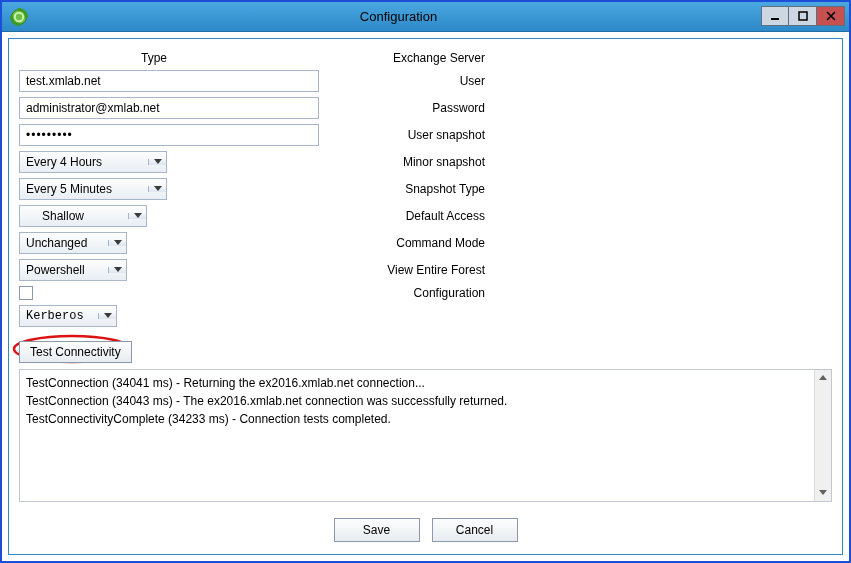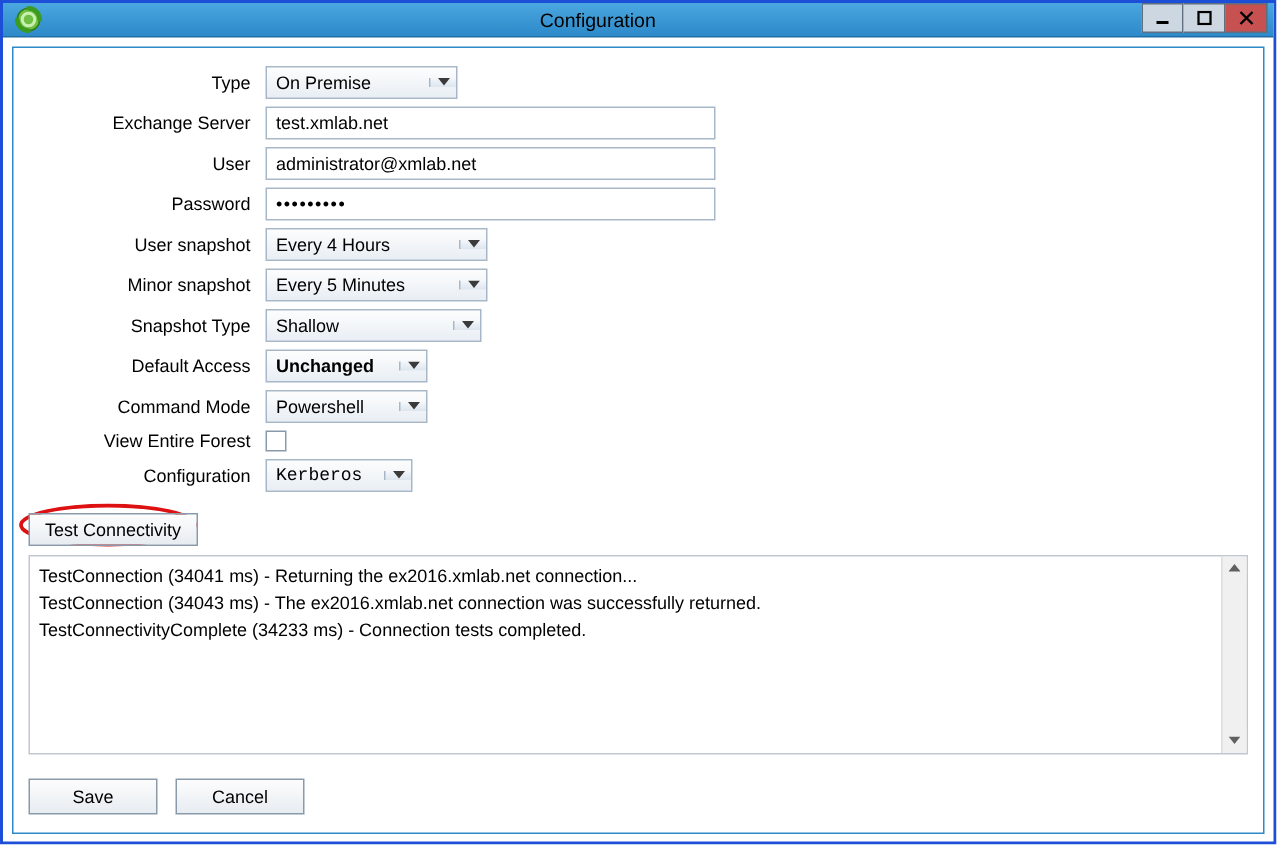--- a/index.html
+++ b/index.html
@@ -117,22 +117,22 @@
   .textin.pw { letter-spacing: 1px; }
   .chk {
     width: 14px; height: 14px;
     border: 1px solid #8a9aab;
     background: #fff;
   }
   .w-type { width: 128px; }
   .w-full { width: 300px; }
   .w-maj  { width: 148px; }
   .w-min  { width: 148px; }
-  .w-snap { width: 144px; }
-  .w-def  { width: 108px; font-weight: bold; }
+  .w-snap { width: 128px; padding-left: 16px; }
+  .w-def  { width: 108px; }
   .w-cmd  { width: 108px; }
   .w-auth { width: 98px; font-family: Liberation Mono, monospace; }
 
   .test-sec {
     margin-top: 14px;
     position: relative;
   }
   .test-btn {
     height: 22px;
     padding: 0 10px;
@@ -181,20 +181,21 @@
   }
   .sb-track { flex:1; position:relative; }
   .sb-thumb {
     position:absolute; left:2px; right:2px;
     bottom: 2px; height: 62px;
     background: #cdcdcd;
     border-radius:1px;
   }
   .btnbar {
     display: flex;
+    justify-content: center;
     gap: 12px;
     padding: 16px 0 6px 0;
   }
   .pbtn {
     width: 86px;
     height: 24px;
     border: 1px solid #8a9aab;
     background: linear-gradient(#fdfdfd,#e7ecf1);
     font-size: 12px;
     color:#000;
@@ -232,30 +233,20 @@
           </svg>
       </div>
     </div>
   </div>
 
   <div class="content">
 
     <div class="form">
 
       <div class="lbl">Type</div>
-      <div>
-        <div class="combo w-type">
-          <span class="val">On Premise</span>
-          <span class="arrow">
-              <svg width="8" height="6">
-                <path d="M0 0 L8 0 L4 5 Z" fill="#3a3a3a"></path>
-              </svg>
-            </span>
-        </div>
-      </div>
 
       <div class="lbl">Exchange Server</div>
       <div class="textin w-full">
         <span>test.xmlab.net</span>
       </div>
 
       <div class="lbl">User</div>
       <div class="textin w-full">
         <span>administrator@xmlab.net</span>
       </div>

